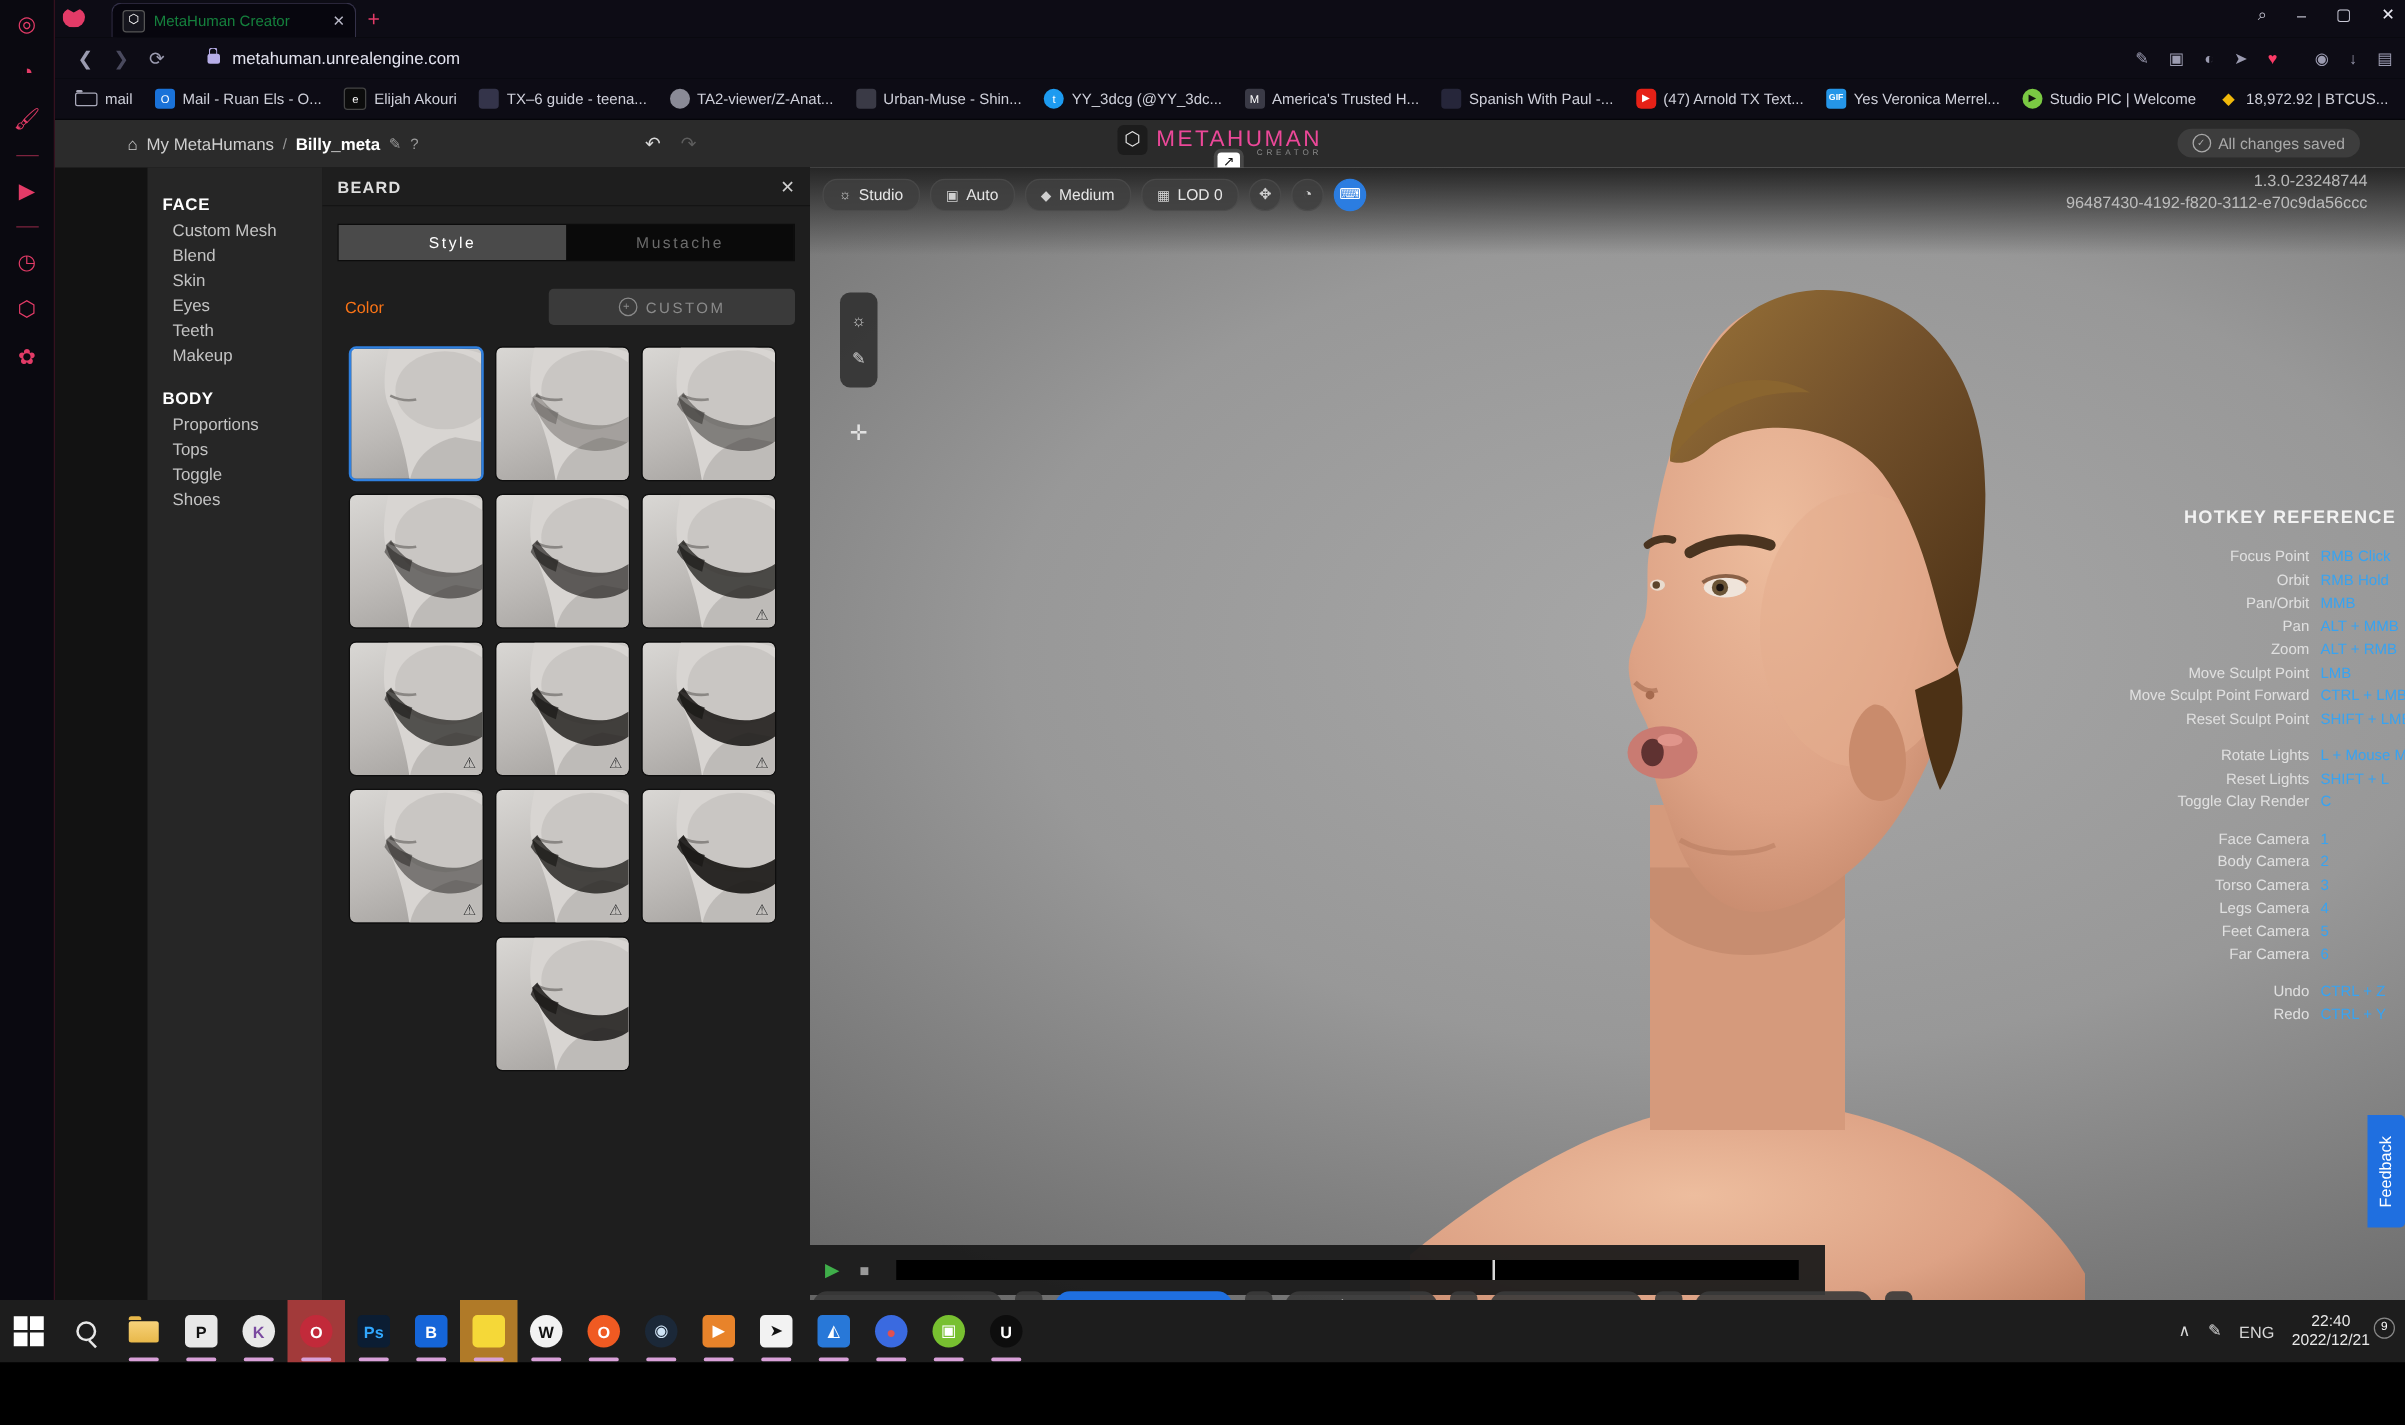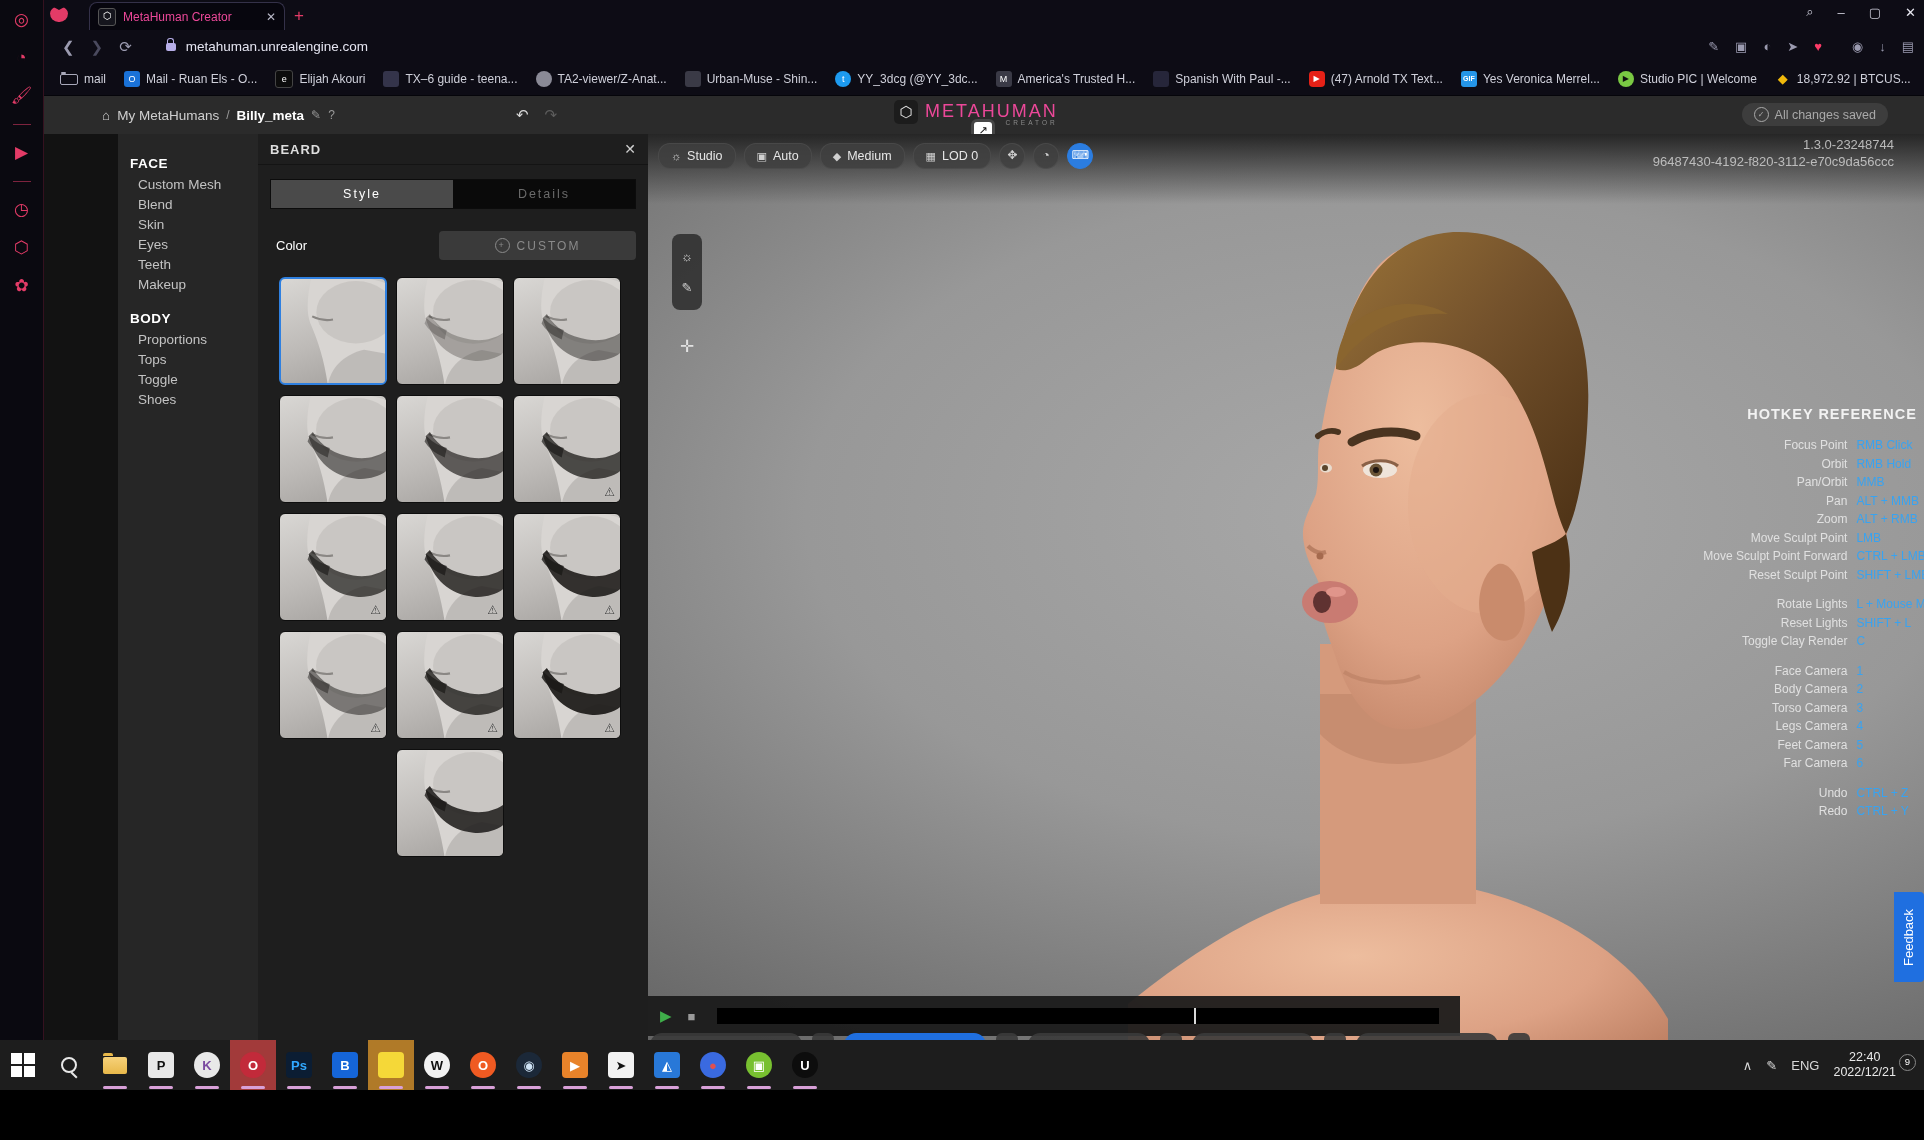--- a/index.html
+++ b/index.html
@@ -9,21 +9,21 @@
   #gx-sidebar{position:absolute;left:0;top:0;width:44px;height:1040px;background:#0a0910;border-right:1px solid #e3336033;
               display:flex;flex-direction:column;align-items:center;padding-top:8px;box-sizing:border-box;gap:14px;}
   .gxi{width:24px;height:24px;color:#e33b67;font-size:17px;line-height:24px;text-align:center;}
   .gxdiv{width:18px;height:0;border-top:1px solid #e33b6788;margin:2px 0;}
   #titlebar{position:absolute;left:44px;top:0;width:1880px;height:30px;background:#0d0c15;}
   #gx-corner{position:absolute;left:6px;top:7px;width:18px;height:15px;background:#e33b67;
              border-radius:7px 7px 9px 9px;clip-path:polygon(0 25%,20% 0,50% 20%,80% 0,100% 25%,100% 100%,0 100%);}
   .tab{position:absolute;left:45px;top:2px;width:196px;height:28px;background:#07060e;border:1px solid #343149;border-bottom:none;
        border-radius:8px 8px 0 0;display:flex;align-items:center;padding:0 8px;box-sizing:border-box;gap:7px;}
   .favicon{width:16px;height:16px;background:#15151d;border:1px solid #555;border-radius:3px;color:#fff;font-size:10px;line-height:14px;text-align:center;}
-  .tab-title{color:#ec4899;font-size:12px;white-space:nowrap;overflow:hidden;flex:1;}
+  .tab-title{color:#15803d;font-size:12px;white-space:nowrap;overflow:hidden;flex:1;}
   .tab-close{color:#b9b9c8;font-size:12px;cursor:default;}
   #new-tab{position:absolute;left:250px;top:6px;color:#e33b67;font-size:17px;}
   #win-controls{position:absolute;right:8px;top:4px;display:flex;gap:24px;color:#c9c9d6;font-size:13px;align-items:center;}
   #win-controls .close{color:#e9e9f2;}
   #urlbar{position:absolute;left:44px;top:30px;width:1880px;height:33px;background:#0d0c15;display:flex;align-items:center;padding:0 10px;box-sizing:border-box;}
   .navbtn{color:#9b9bb0;font-size:15px;margin:0 8px;}
   .navbtn.dim{color:#4a4a5e;}
   .lock{width:10px;height:8px;background:#b7aee8;border-radius:2px;position:relative;margin:0 10px 0 26px;}
   .lock:before{content:'';position:absolute;top:-5px;left:1.5px;width:5px;height:5px;border:1.5px solid #b7aee8;border-bottom:none;border-radius:3px 3px 0 0;}
   #url-text{color:#e4e4f0;font-size:13.5px;}
@@ -72,21 +72,21 @@
   
   #panel{position:absolute;left:214px;top:38px;width:390px;height:906px;background:#1e1e1e;}
   #panel-head{height:30px;border-bottom:1px solid #141414;display:flex;align-items:center;padding:0 12px;}
   #panel-title{color:#dedede;font-weight:bold;font-size:13px;letter-spacing:1px;}
   #panel-close{margin-left:auto;color:#cfcfcf;font-size:14px;}
   #tabs{display:flex;margin:14px 12px 0 12px;border:1px solid #0c0c0c;}
   .ptab{flex:1;height:28px;line-height:28px;text-align:center;font-size:12.5px;letter-spacing:2px;}
   .ptab.on{background:#4a4a4a;color:#fff;}
   .ptab.off{background:#0a0a0a;color:#6b6b6b;}
   #color-row{display:flex;align-items:center;margin:22px 12px 0 18px;}
-  #color-label{color:#ffffff;font-size:13px;}
+  #color-label{color:#f97316;font-size:13px;}
   #custom-btn{margin-left:auto;width:197px;height:29px;background:#3a3a3a;border-radius:4px;color:#8a8a8a;font-size:12px;
               letter-spacing:2px;display:flex;align-items:center;justify-content:center;gap:7px;}
   #custom-btn .plus{width:13px;height:13px;border:1.3px solid #8a8a8a;border-radius:50%;font-size:9px;line-height:12px;text-align:center;}
   #thumbs{position:absolute;left:21px;top:143px;width:352px;}
   .thumb{position:absolute;width:108px;height:108px;border-radius:6px;overflow:hidden;
          background:linear-gradient(160deg,#d9d7d4 0%,#bdbab7 55%,#a19e9b 100%);box-sizing:border-box;border:1px solid #0e0e0e;}
   .thumb.sel{border:2px solid #2f80e0;}
   .thumb svg{width:100%;height:100%;display:block;}
   .warn{position:absolute;right:5px;bottom:3px;color:#3a3a3a;font-size:12px;text-shadow:0 0 2px #ffffff66;}
   
@@ -294,21 +294,21 @@
         </div>
       </nav>
 
     <section id="panel">
       <div id="panel-head">
         <span id="panel-title">BEARD</span>
         <span id="panel-close">✕</span>
       </div>
       <div id="tabs">
           <div class="ptab on">Style</div>
-          <div class="ptab off">Details</div>
+          <div class="ptab off">Mustache</div>
         </div>
       <div id="color-row">
         <span id="color-label">Color</span>
         <div id="custom-btn">
           <span class="plus">+</span>
           <span>CUSTOM</span>
         </div>
       </div>
       <div id="thumbs">
           <div class="thumb sel" style="left: 0px; top: 0px;">

